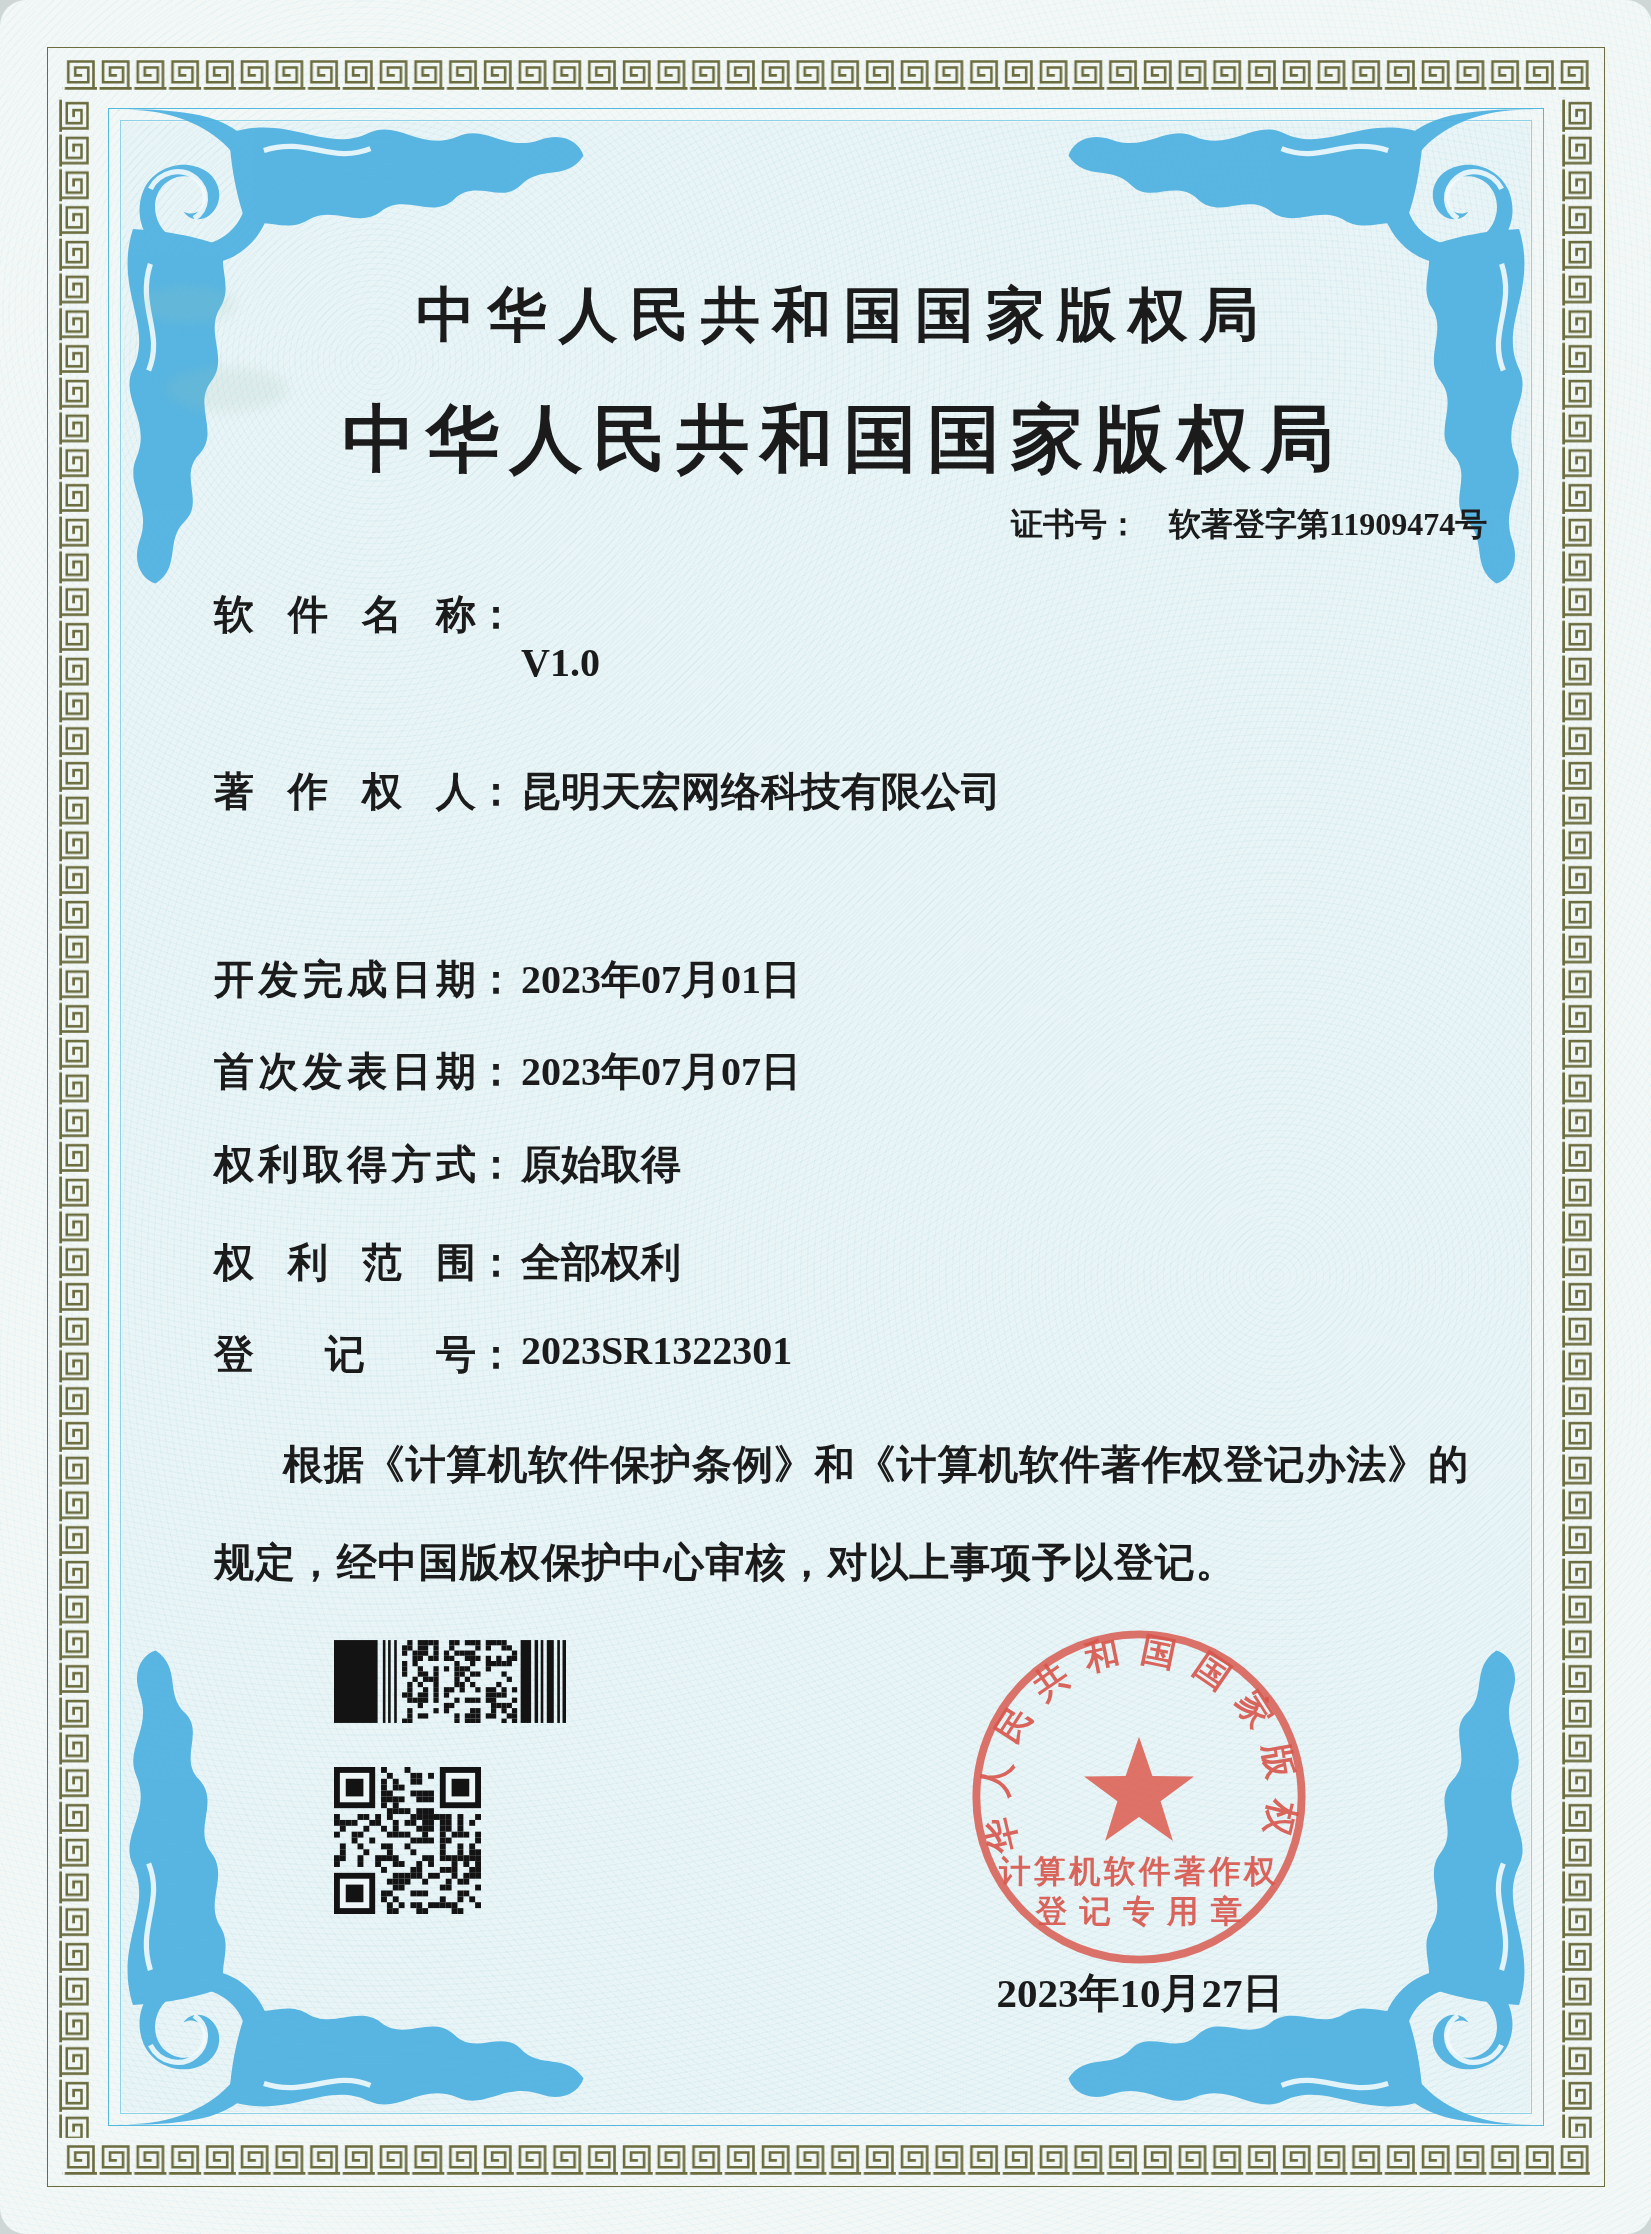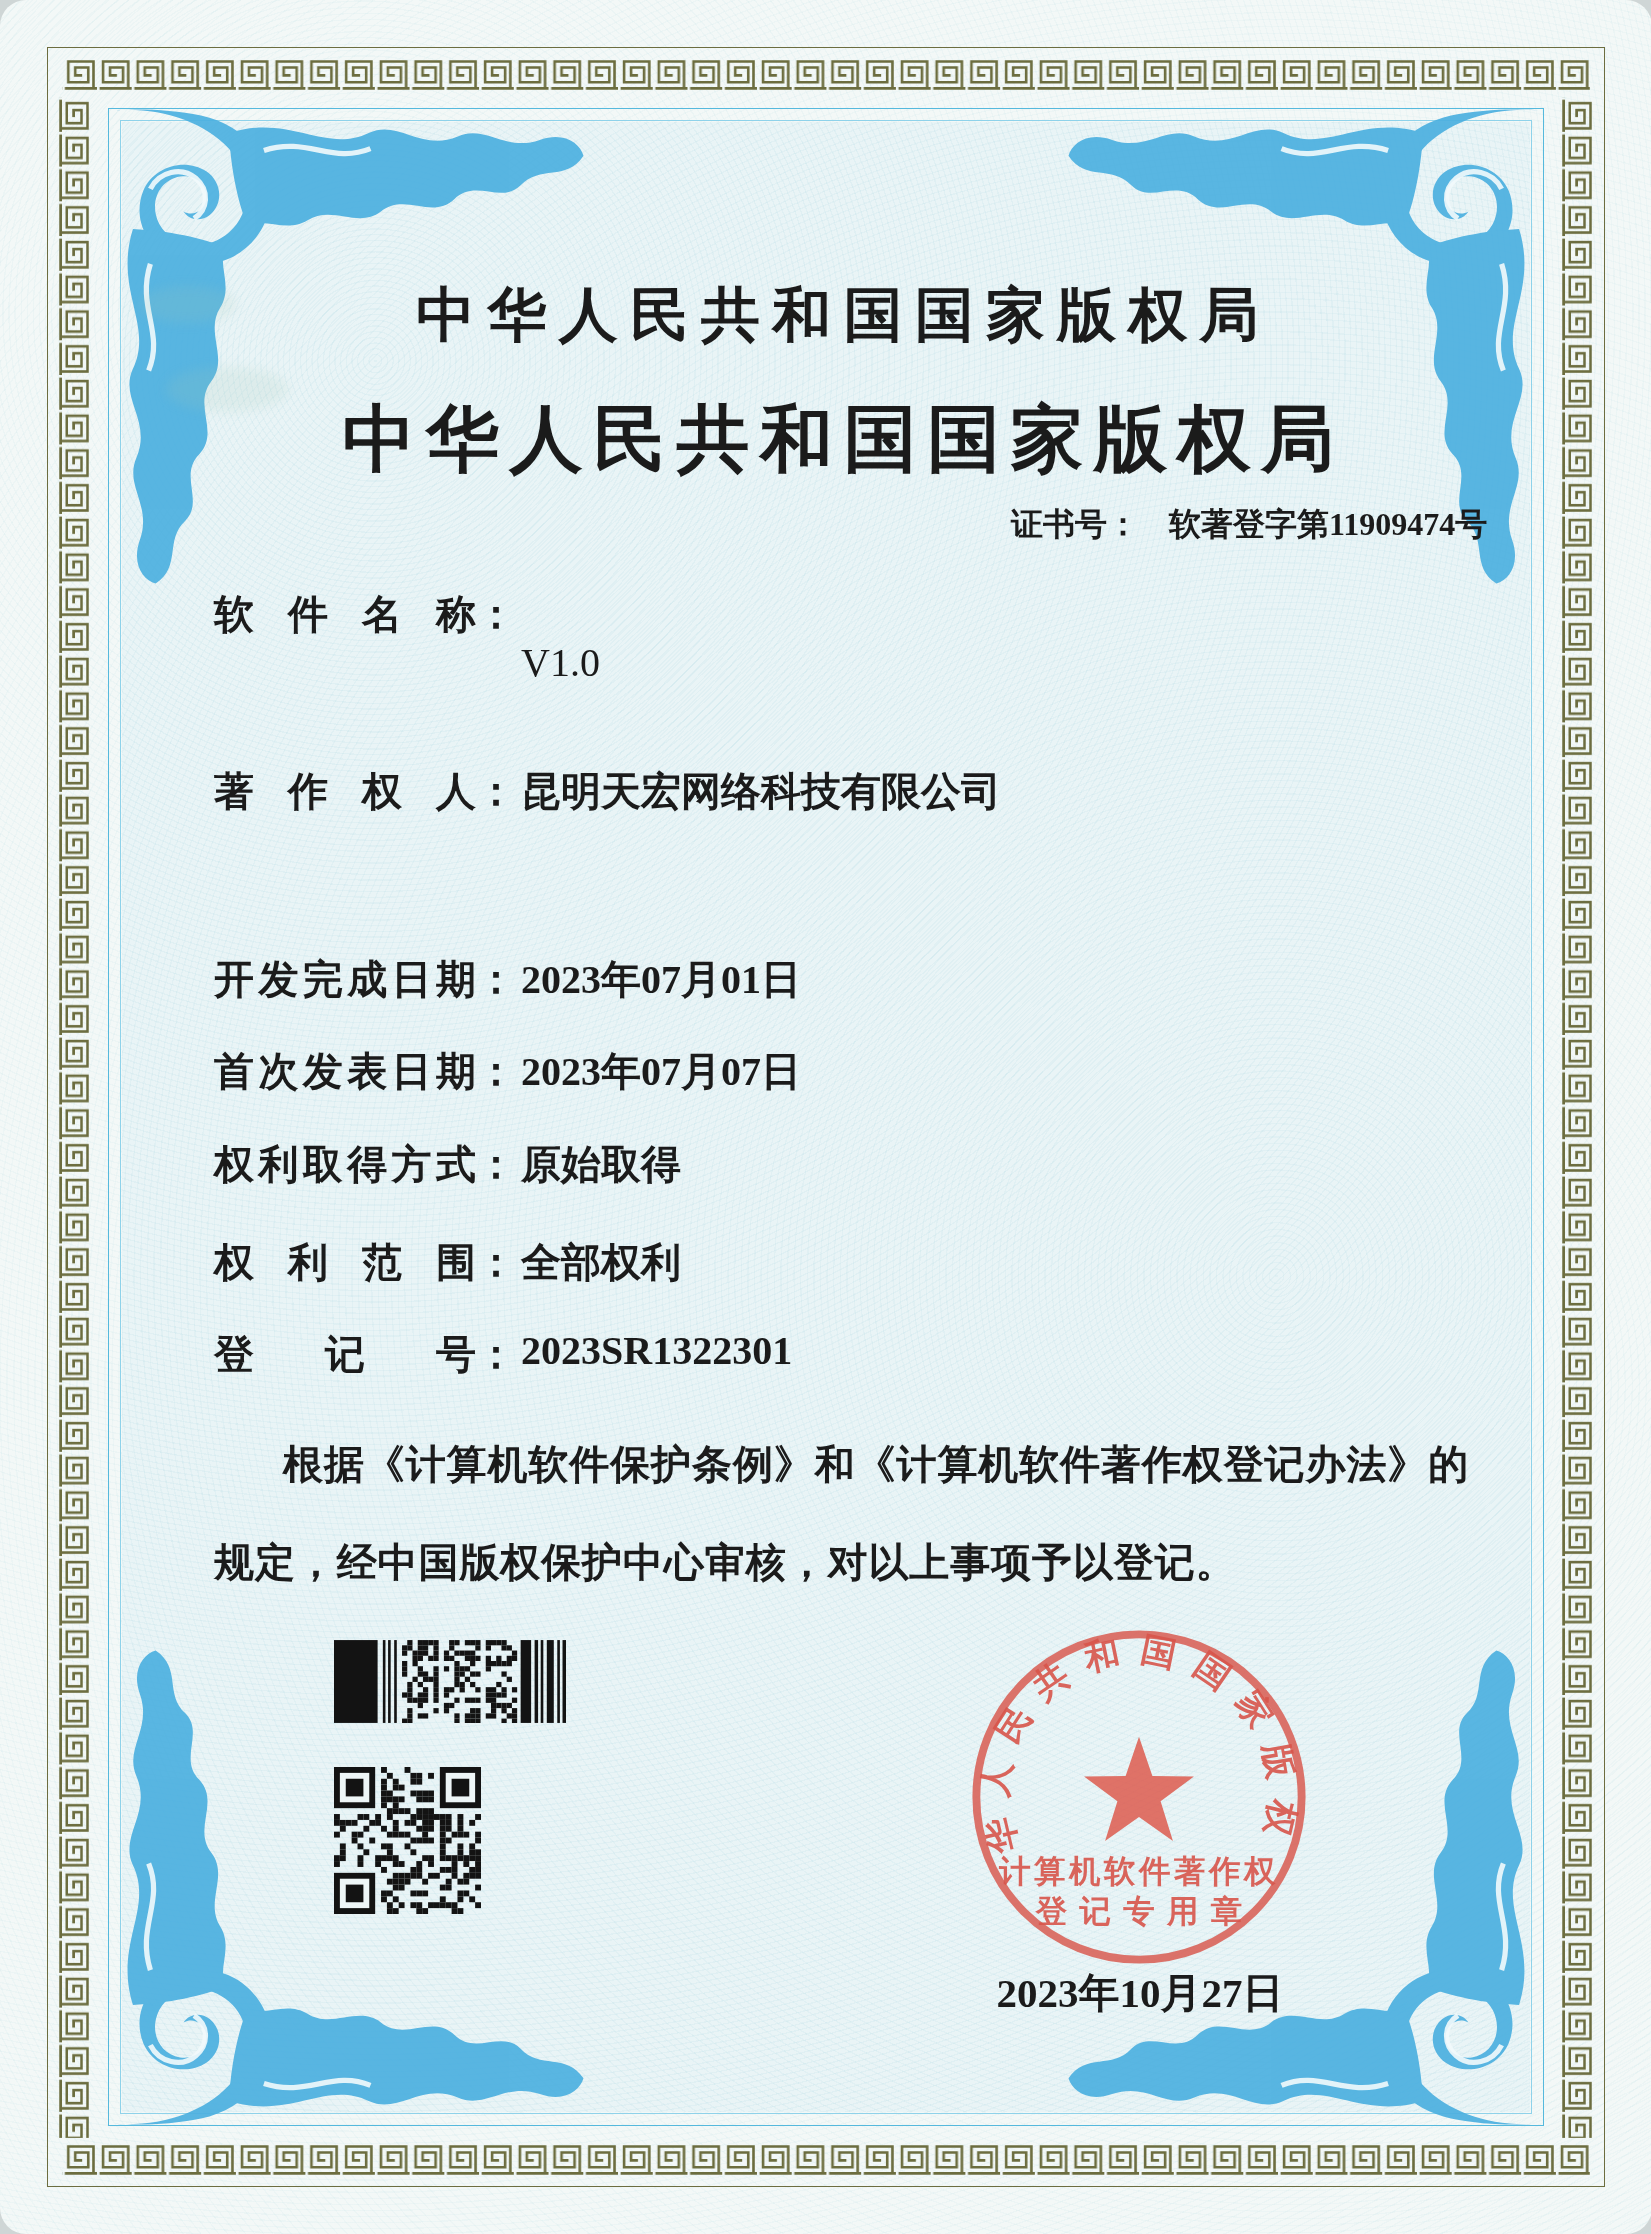--- a/index.html
+++ b/index.html
@@ -40,21 +40,21 @@
   .cert-title{left:0;right:0;top:391px;padding-left:35px;text-align:center;
     font-size:73px;font-weight:700;letter-spacing:10.5px;}
   .cert-no{left:1011px;top:503px;font-size:32px;font-weight:700;white-space:nowrap;}
   .cert-no .v{margin-left:30px;}
   .row{left:0;top:0;width:100%;height:52px;font-size:40px;font-weight:700;}
   .row .lbl{position:absolute;left:214px;display:inline-flex;justify-content:space-between;width:262px;}
   .row .colon{position:absolute;left:476px;}
   .row .val{position:absolute;left:521px;white-space:nowrap;}
   .r0{top:587px;} .r1{top:764px;} .r2{top:952px;} .r3{top:1044px;}
   .r4{top:1137px;} .r5{top:1235px;} .r6{top:1327px;}
-  .version{left:521px;top:639px;font-size:40px;font-weight:400;}
+  .version{left:521px;top:639px;font-size:40px;font-weight:700;}
   .stmt1{left:283px;top:1437px;font-size:40px;font-weight:700;letter-spacing:0.9px;white-space:nowrap;}
   .stmt2{left:214px;top:1535px;font-size:40px;font-weight:700;letter-spacing:0.9px;white-space:nowrap;}
   .issue-date{left:939px;top:1941px;width:402px;text-align:center;
     font-size:41px;font-weight:700;z-index:6;margin-top:25px;}
   
   .barcode{position:absolute;left:334px;top:1640px;width:232px;height:83px;}
   .qr{position:absolute;left:334px;top:1766px;width:147px;height:149px;}
   .seal{position:absolute;left:951px;top:1609px;width:376px;height:376px;z-index:5;
     font-family:"Liberation Serif","DejaVu Serif",serif;font-weight:700;}
   .defs-holder{position:absolute;width:0;height:0;overflow:hidden;}

